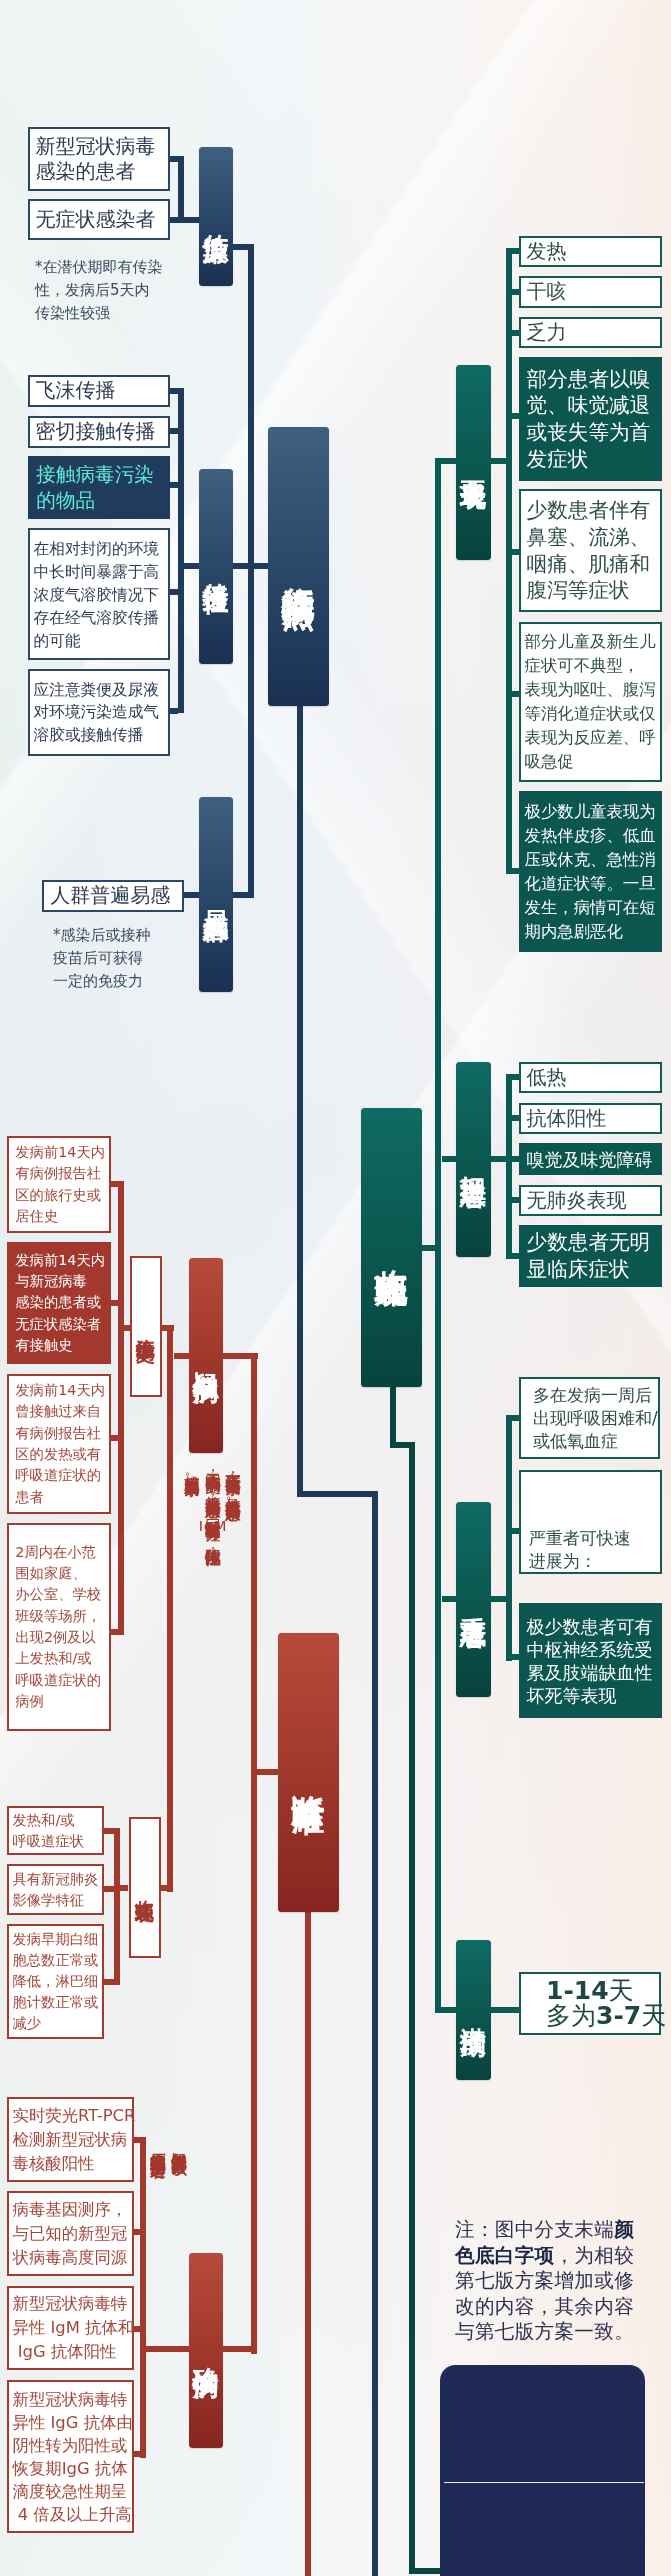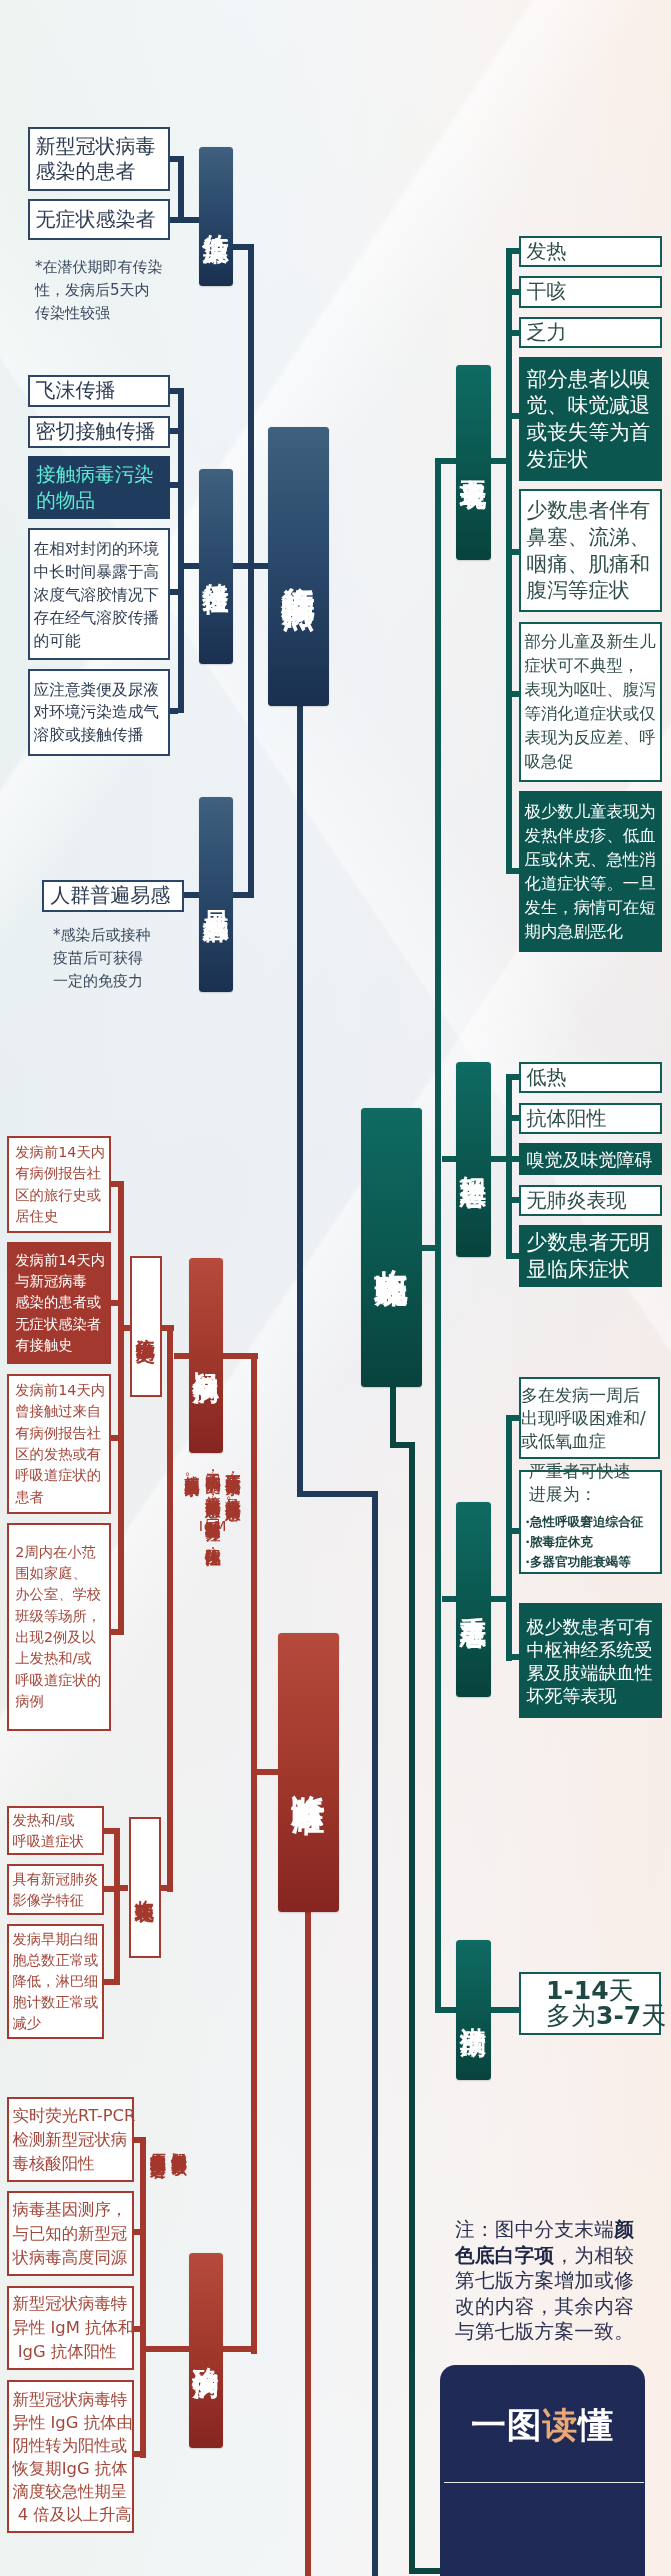--- a/index.html
+++ b/index.html
@@ -231,33 +231,28 @@
       <span>嗅觉及味觉障碍</span>
     </div>
     <div class="box teal" style="left:519px;top:1185px;width:143px;height:31px;font-size:20px;line-height:25px;padding:0 5.6px">
       <span>无肺炎表现</span>
     </div>
     <div class="box teal dark" style="left:519px;top:1225px;width:143px;height:62px;font-size:20.6px;line-height:26.6px;padding:0 5.6px">
       <span>少数患者无明
 显临床症状</span>
     </div>
 
-    <div class="box teal" style="left:519px;top:1377px;width:141px;height:82px;font-size:17px;line-height:23px;padding:0 0">
+    <div class="box teal" style="left:519px;top:1377px;width:141px;height:82px;font-size:17px;line-height:23px;padding:0 12px">
       <span>多在发病一周后
 出现呼吸困难和/
 或低氧血症</span>
     </div>
     <div class="box teal" style="left:519px;top:1470px;width:143px;height:104px;flex-direction:column;align-items:flex-start;justify-content:flex-end;padding:0 4.2px">
       <span style="font-size:17px;line-height:22.4px;padding-left:3.5px">严重者可快速
 进展为：</span>
-      <div style="white-space:normal;margin-top:7px;font-size:12.6px;line-height:20px;font-weight:bold;color:#1f4743">
-        <div style="white-space:nowrap">·急性呼吸窘迫综合征</div>
-        <div style="white-space:nowrap">·脓毒症休克</div>
-        <div style="white-space:nowrap">·多器官功能衰竭等</div>
-      </div>
     </div>
     <div class="box teal dark" style="left:519px;top:1603px;width:143px;height:115px;font-size:18px;line-height:23px;padding:0 5.6px">
       <span>极少数患者可有
 中枢神经系统受
 累及肢端缺血性
 坏死等表现</span>
     </div>
 
     <div class="box teal" style="left:519px;top:1972px;width:142px;height:63px;font-size:25px;line-height:24.5px;padding:0 25px;color:#1f4743">
       <span><b>1-14</b><span>天</span><span>
@@ -392,18 +387,17 @@
     </div>
   </section>
 
   <div class="footnote" style="left:455px;top:2217px"><span>注：图中分支末端</span><b>颜
 色底白字项</b><span>，为相较
 第七版方案增加或修
 改的内容，其余内容
 与第七版方案一致。</span></div>
 
   <div class="banner" style="left:440px;top:2365px;width:205px;height:231px">
-    <div class="banner-title"><span>一图</span><span class="accent">读</span><span>懂</span></div>
     <div class="banner-rule"></div>
   </div>
 
 </main>
 
 
 </body></html>

